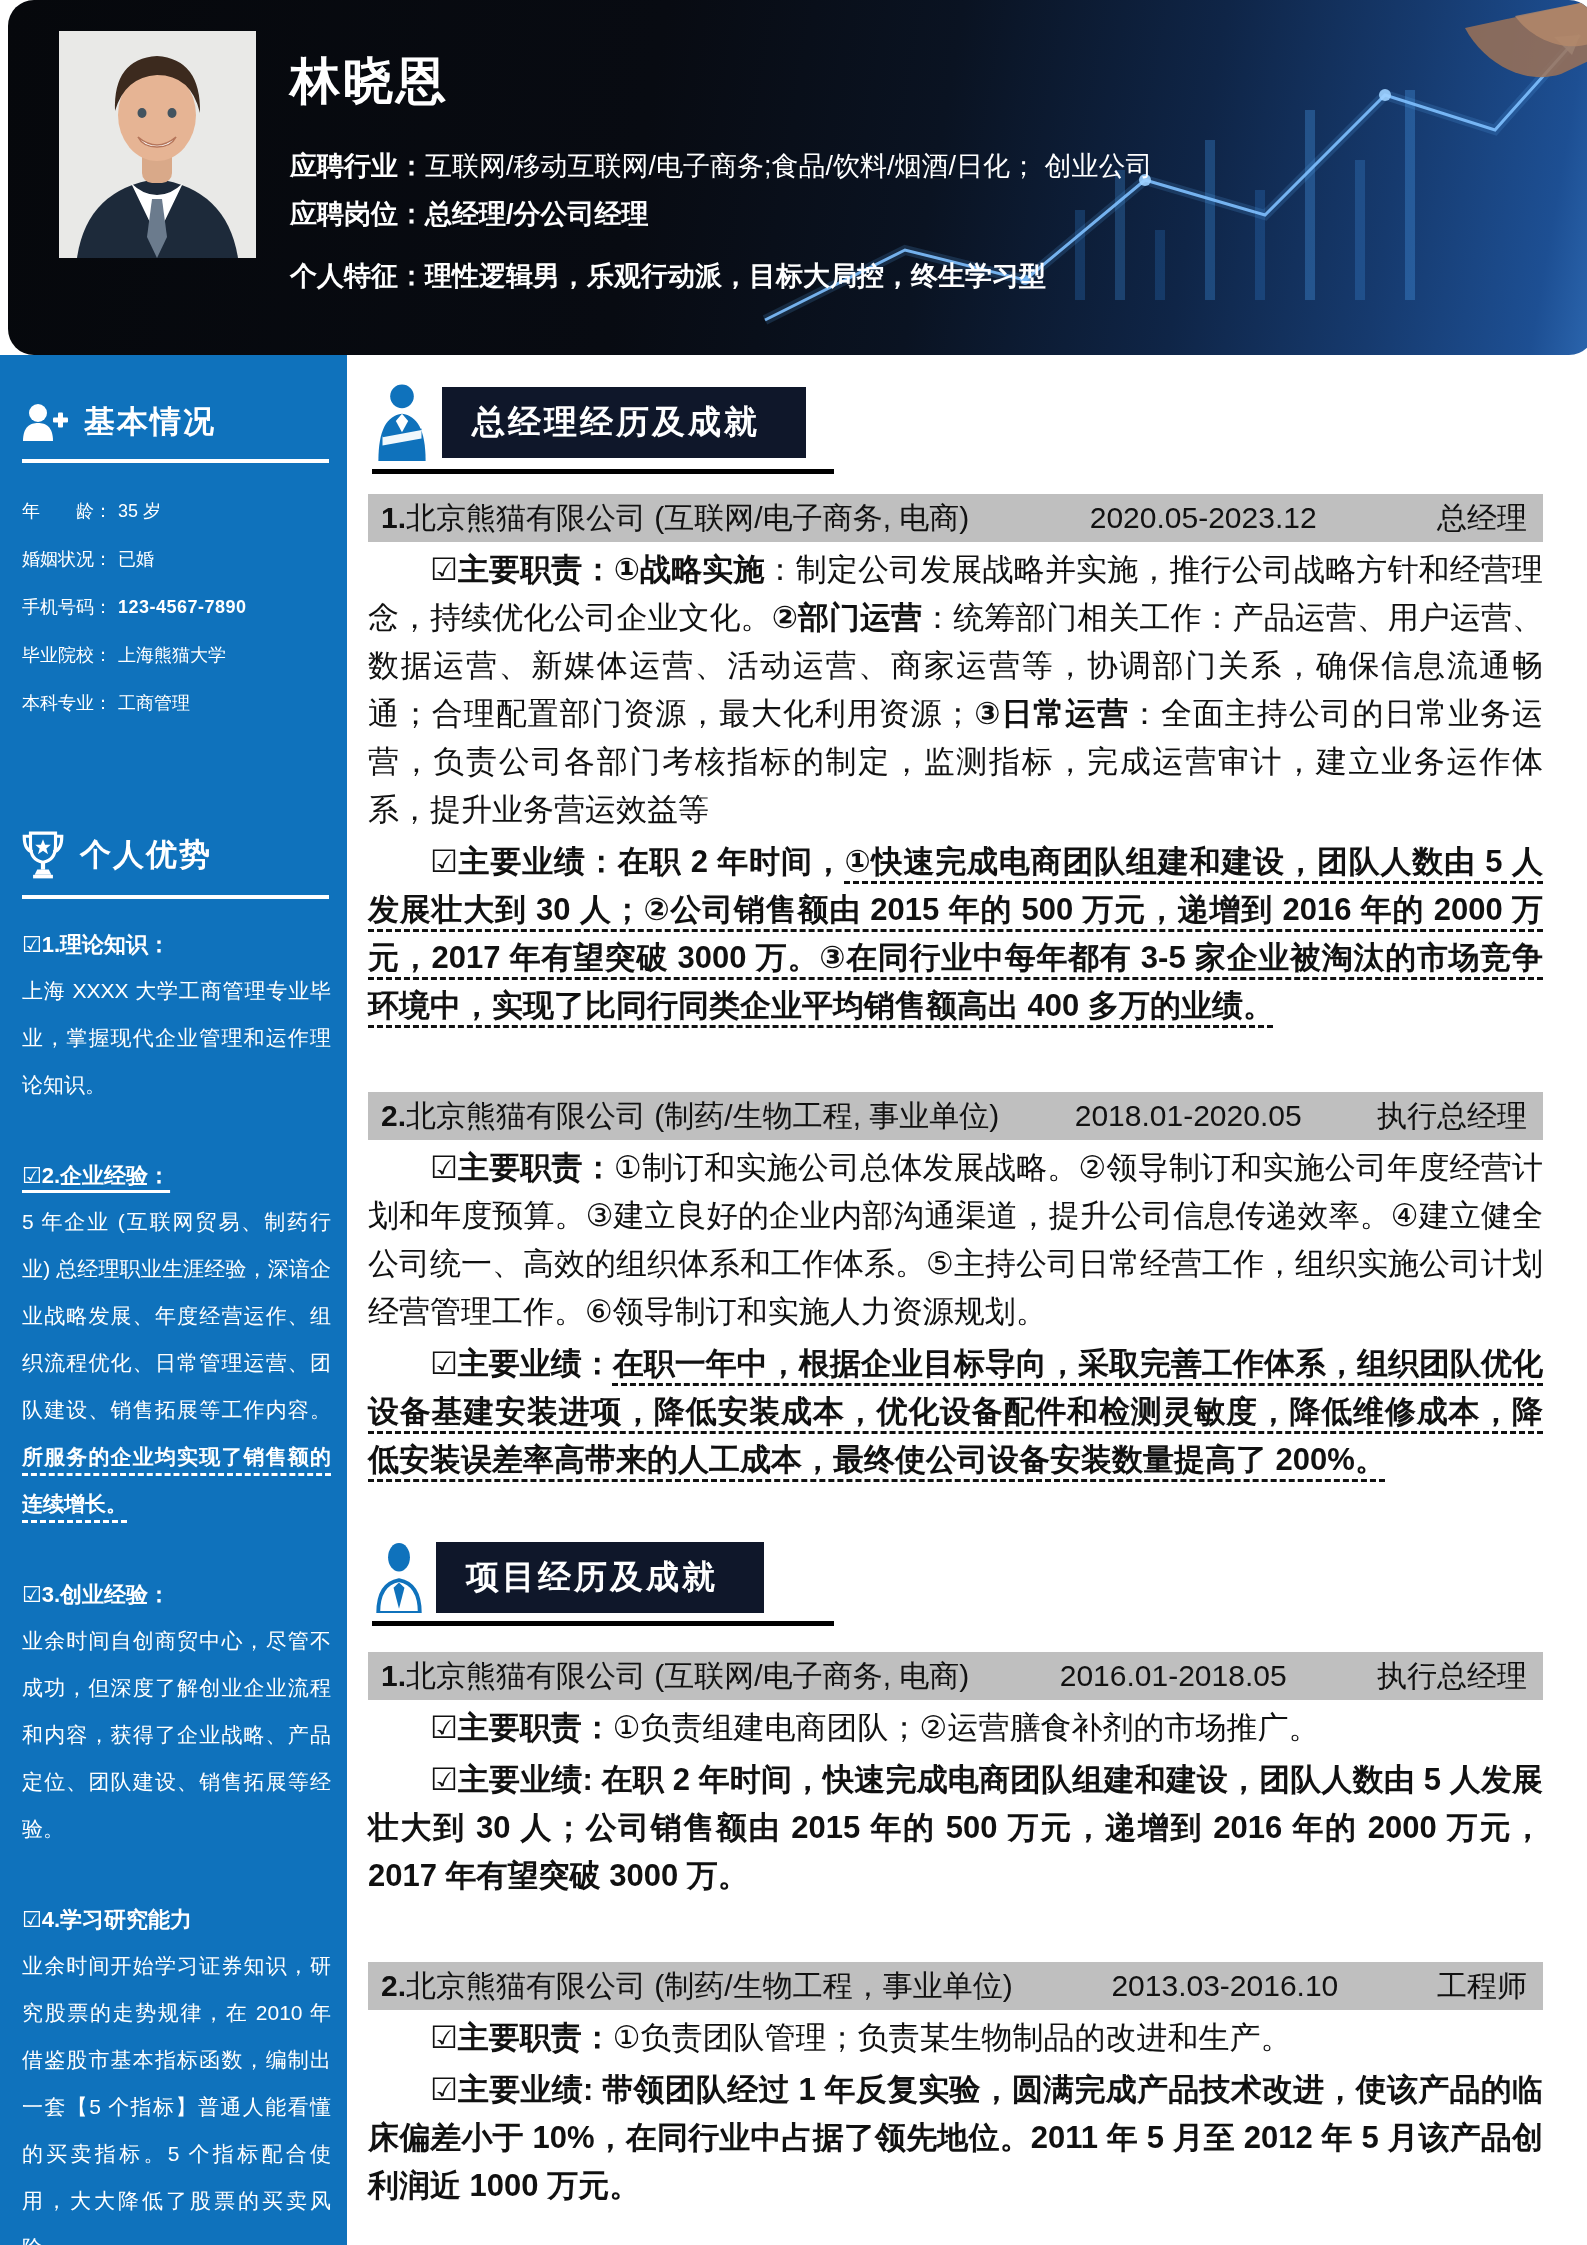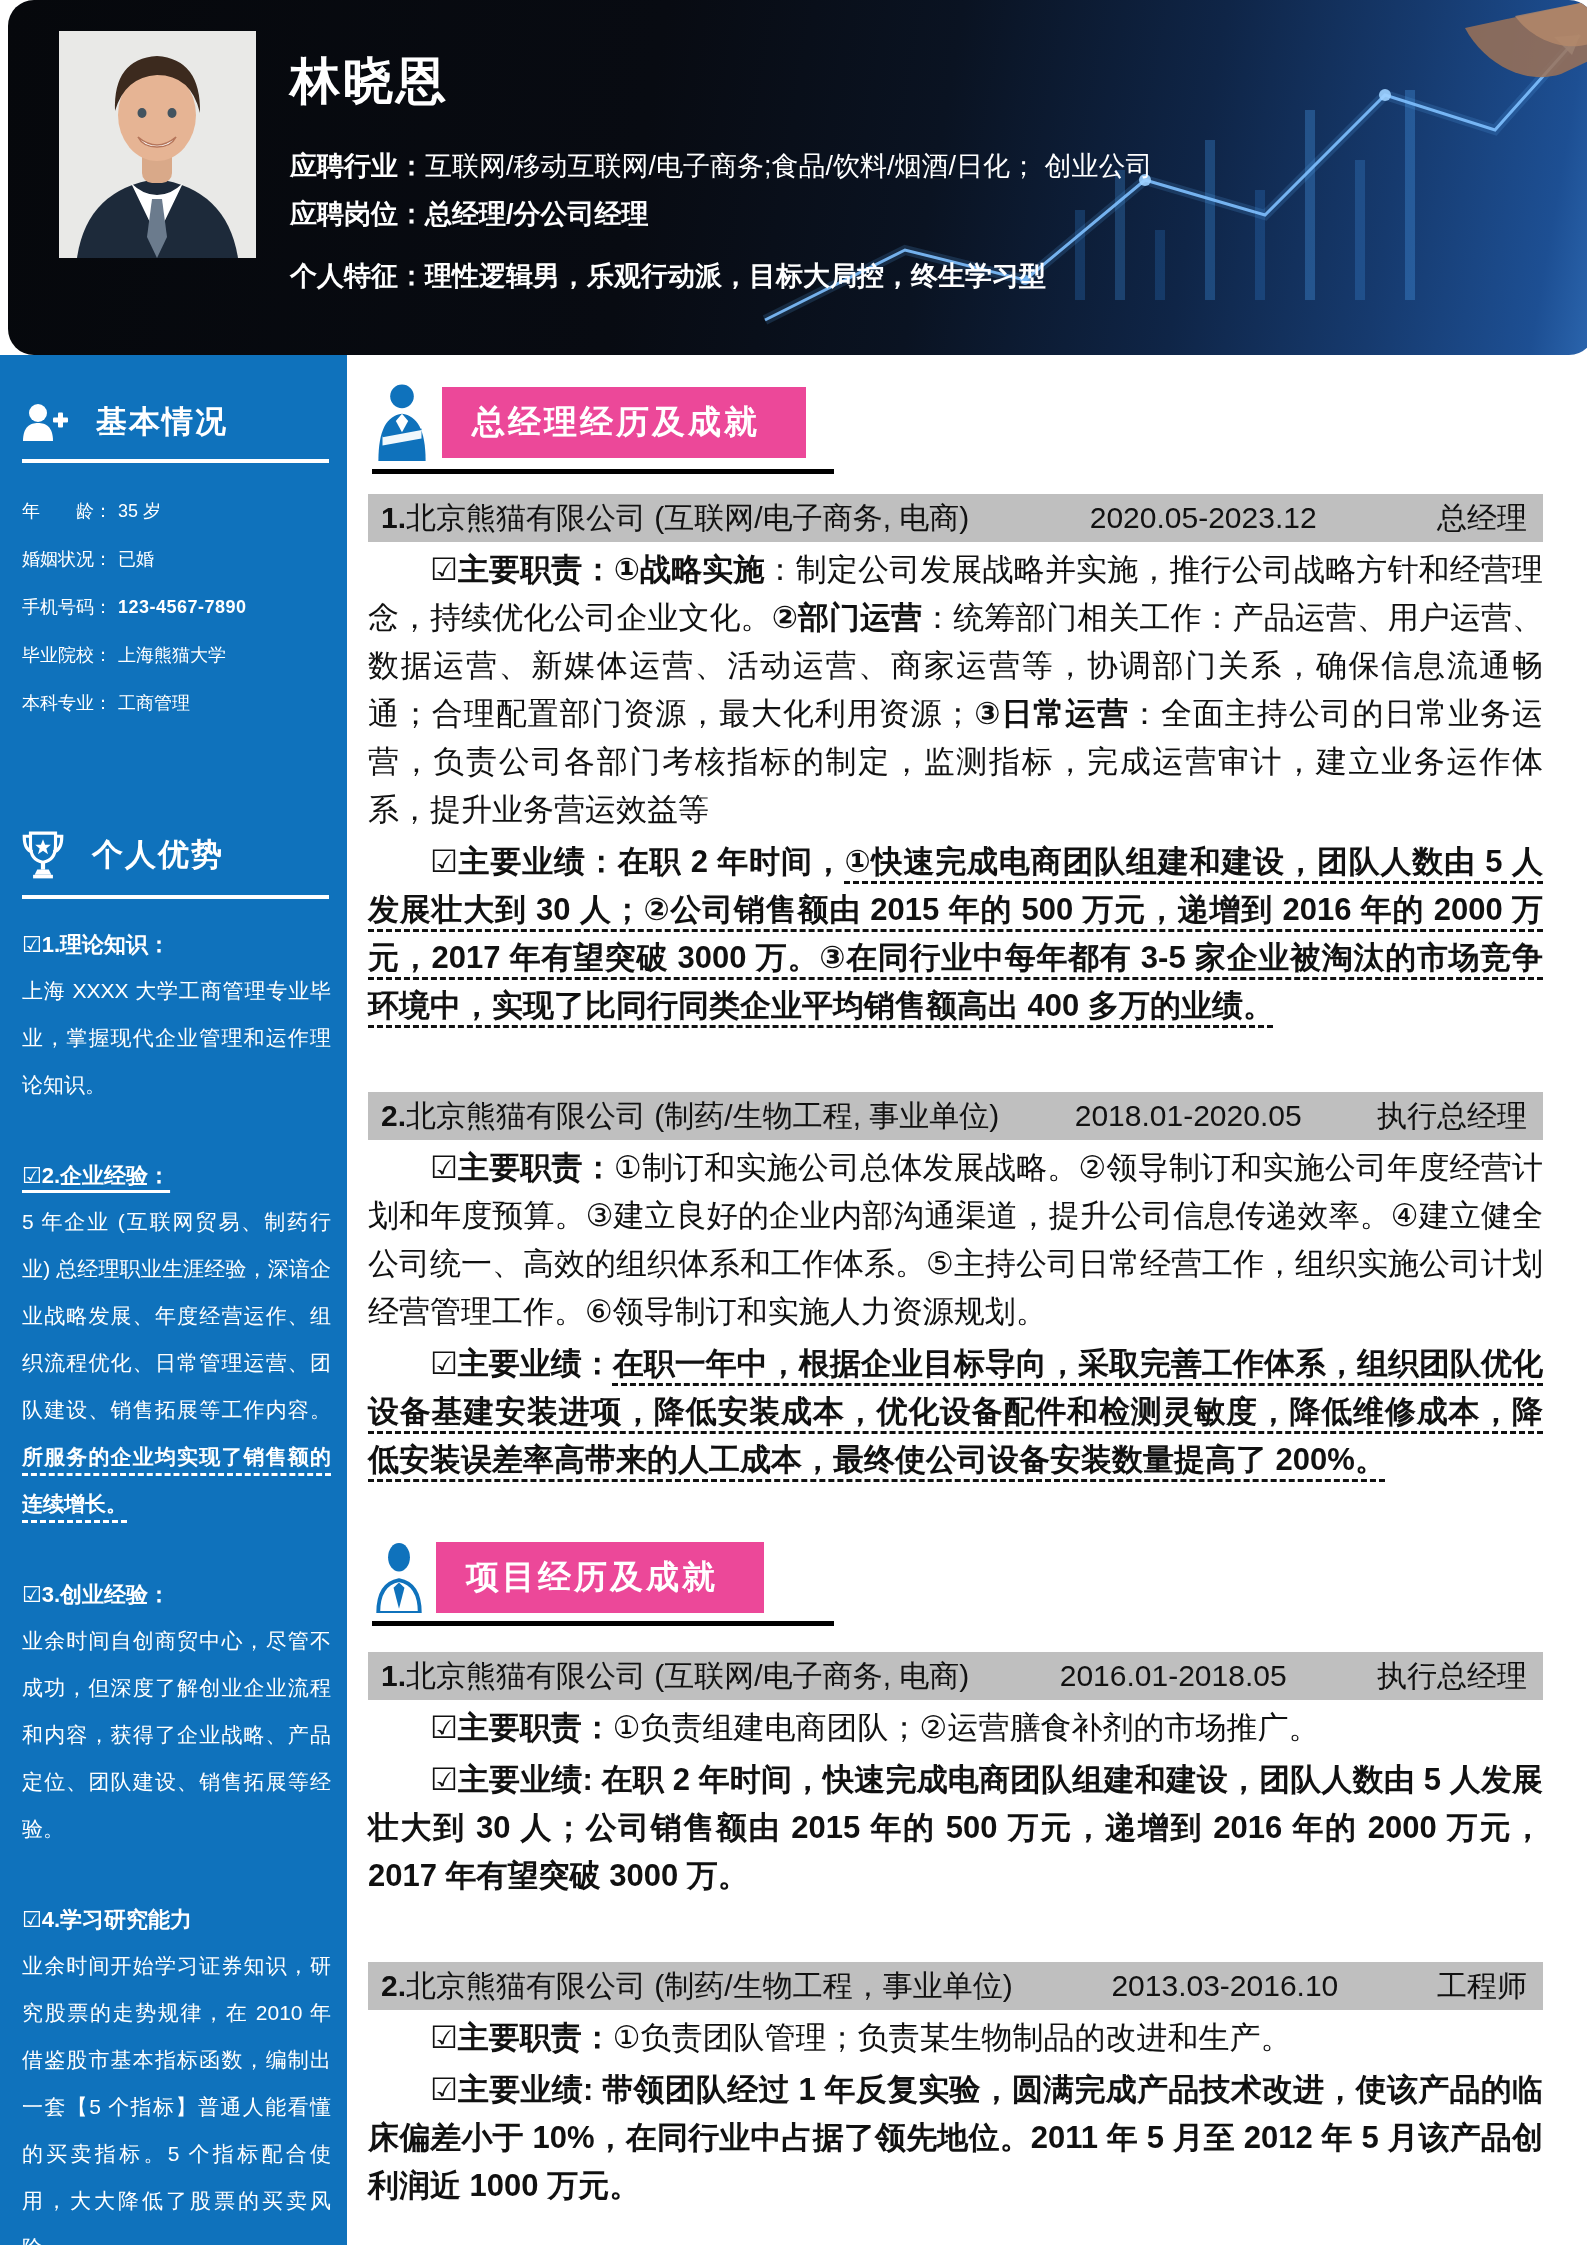--- a/index.html
+++ b/index.html
@@ -26,36 +26,36 @@
   .hline .hl-label{font-weight:bold;}
   .l-industry{top:148px;}
   .l-position{top:196px;font-weight:bold;}
   .l-traits{top:258px;font-weight:bold;}
   
   .sidebar{
     position:absolute;left:0;top:355px;width:347px;height:1890px;
     background:#0F72BC;color:#fff;box-sizing:border-box;
     padding:46px 16px 0 22px;
   }
-  .side-sec-head{display:flex;align-items:center;gap:28px;text-align:right;}
+  .side-sec-head{display:flex;align-items:center;gap:16px;text-align:right;}
   .side-sec-head .ttl{font-size:31px;font-weight:bold;letter-spacing:2px;}
   .side-rule{height:4px;background:#fff;margin:16px 2px 24px 0;}
   .info-row{display:flex;font-size:18px;line-height:48px;white-space:nowrap;}
   .info-row .lab{flex:none;}
   .info-row .val{margin-left:6px;}
   .v-bold{font-weight:bold;letter-spacing:0.5px;}
   .adv-gap{height:104px;}
   .adv-block{margin-top:46px;}
   .adv-head{font-size:22px;font-weight:bold;line-height:44px;}
   .adv-body{font-size:21px;line-height:47px;text-align:justify;}
   
   .main{position:absolute;left:368px;top:383px;width:1175px;}
   .sec-head{display:flex;align-items:center;gap:12px;margin-left:6px;}
   .sec-title{
-    background:#ec4899;color:#fff;font-size:33px;font-weight:bold;
+    background:#0f172a;color:#fff;font-size:33px;font-weight:bold;
     padding:13px 46px 13px 30px;letter-spacing:3px;white-space:nowrap;
   }
   .sec-rule{height:5px;background:#000;width:462px;margin:8px 0 0 4px;}
   .company-row{
     background:#BFBFBF;display:flex;justify-content:space-between;align-items:center;
     font-size:30px;line-height:46px;padding:1px 16px 1px 13px;white-space:nowrap;
   }
   .c-num{font-weight:bold;}
   .para{margin:4px 0 0 0;font-size:31px;line-height:48px;text-align:justify;text-indent:62px;}
   .sb{font-weight:bold;}

